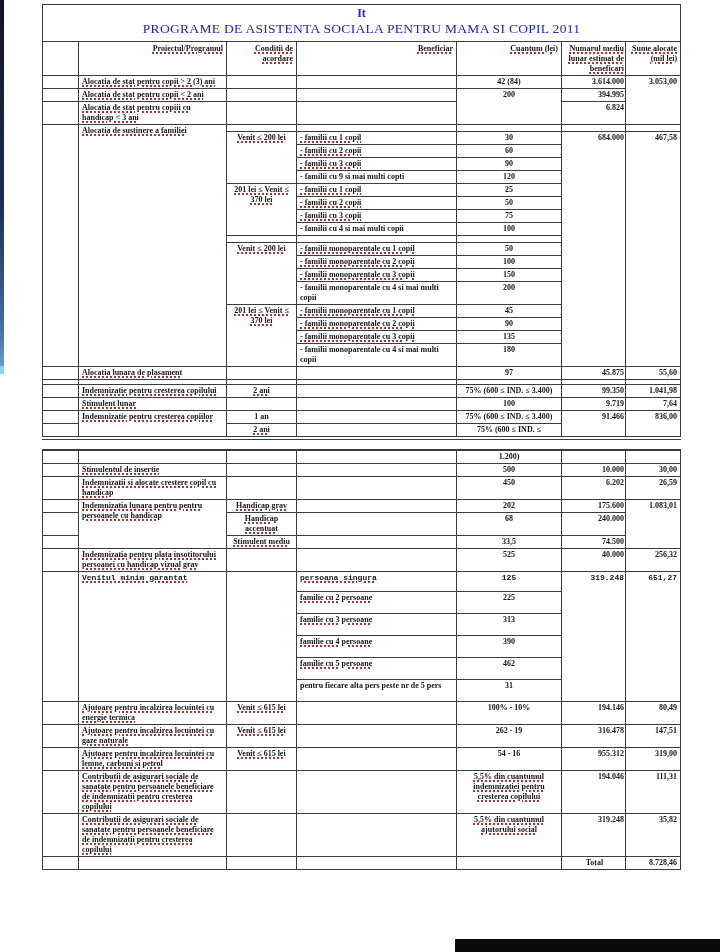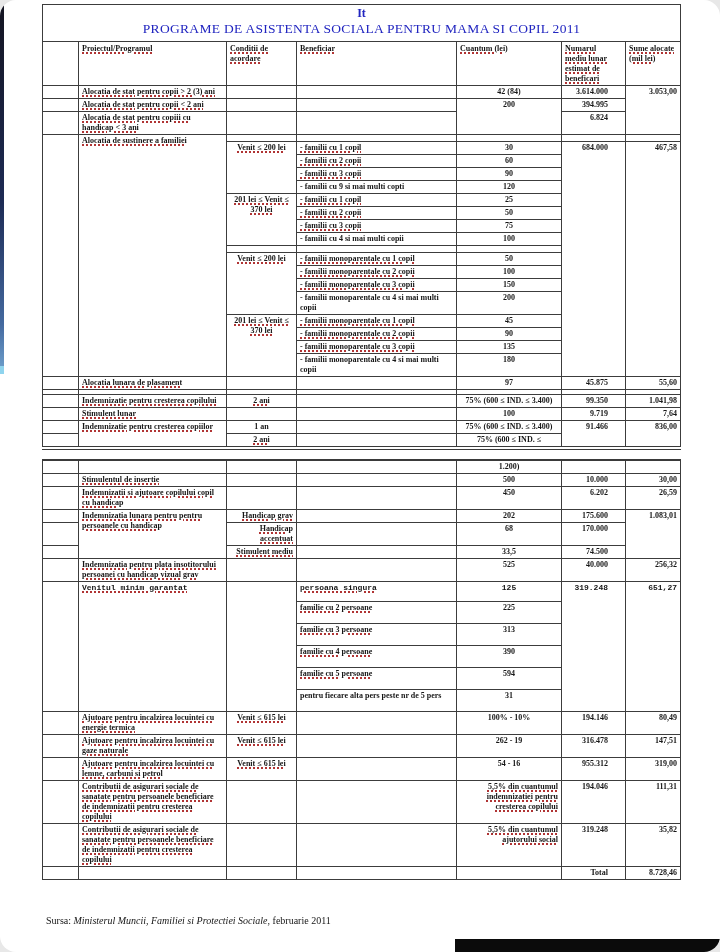--- a/index.html
+++ b/index.html
@@ -1,32 +1,32 @@
 <!DOCTYPE html>
 <html><head>
 <meta charset="utf-8">
 <style>
   html,body{margin:0;padding:0;background:#e8e8e8;}
   .page{position:relative;width:720px;height:952px;background:#ffffff;overflow:hidden;
-        font-family:"Liberation Serif", "DejaVu Serif", serif;color:#161616;border-radius:16px;}
+        font-family:"Liberation Serif", "DejaVu Serif", serif;color:#161616;}
   .tablewrap{position:absolute;left:42px;top:4px;width:638px;}
   table{border-collapse:collapse;table-layout:fixed;width:638px;
         font-size:8px;font-weight:bold;line-height:1.25;}
   #t1{border-bottom:4px double #3a3a3a;}
   #t2{margin-top:9px;border-top:2px solid #3a3a3a;}
   td{border:1px solid #3c3c3c;padding:1px 3px 1px 3px;vertical-align:top;overflow:hidden;}
   td.c0{text-align:center;padding-left:39px;}
   td.c1{text-align:left;}
   td.c2{text-align:center;}
   td.c3{text-align:left;}
   td.c4{text-align:center;}
-  td.c5{text-align:right;padding-right:17px;}
+  td.c5{text-align:right;padding-right:1px;}
   td.c6{text-align:right;padding-right:3px;}
-  td.al-left{text-align:right;}
-  td.hd{text-align:left;vertical-align:top;padding-top:2px;}
+  td.al-left{text-align:center;}
+  td.hd{text-align:right;vertical-align:top;padding-top:2px;}
   td.hd.c0{text-align:left;white-space:pre-line;}
   .title-cell{text-align:center;padding:1px 0 3px 0;border:1px solid #3c3c3c;}
   .title-l1{font-size:12px;font-weight:bold;color:var(--title-blue,#2125c0);}
   .title-l2{font-size:13.5px;font-weight:normal;color:var(--title-blue,#2125c0);letter-spacing:.3px;}
   .sq{text-decoration-line:underline;text-decoration-style:dotted;
       text-decoration-color:var(--squiggle-red,#b03434);text-decoration-thickness:1.5px;
       text-underline-offset:2px;}
   .footer{position:absolute;left:46px;top:915px;font-size:10px;color:#161616;}
   .footer .ital{font-style:italic;}
   #edge-strip{position:absolute;left:0;top:0;width:4px;height:368px;
@@ -257,42 +257,42 @@
             <td class="c0"><span>6.</span></td>
             <td class="c1"><span class="sq">Stimulentul de insertie</span></td>
             <td class="c2"></td>
             <td class="c3"></td>
             <td class="c4"><span>500</span></td>
             <td class="c5"><span>10.000</span></td>
             <td class="c6"><span>30,00</span></td>
           </tr>
           <tr>
             <td class="c0"><span>11.</span></td>
-            <td class="c1"><span class="sq">Indemnizatii si ajutoare copilului copil cu handicap</span></td>
+            <td class="c1"><span class="sq">Indemnizatii si alocate crestere copil cu handicap</span></td>
             <td class="c2"></td>
             <td class="c3"></td>
             <td class="c4"><span>450</span></td>
             <td class="c5"><span>6.202</span></td>
             <td class="c6"><span>26,59</span></td>
           </tr>
           <tr>
             <td class="c0"><span>12.</span></td>
             <td class="c1" rowspan="3"><span class="sq">Indemnizatia lunara pentru pentru persoanele cu handicap</span></td>
             <td class="c2 al-left"><span class="sq">Handicap grav</span></td>
             <td class="c3"></td>
             <td class="c4"><span>202</span></td>
             <td class="c5"><span>175.600</span></td>
             <td class="c6" rowspan="3"><span>1.083,01</span></td>
           </tr>
           <tr>
             <td class="c0"><span>15.</span></td>
             <td class="c2 al-left"><span class="sq">Handicap accentuat</span></td>
             <td class="c3"></td>
             <td class="c4"><span>68</span></td>
-            <td class="c5"><span>170.000</span></td>
+            <td class="c5"><span>240.000</span></td>
           </tr>
           <tr>
             <td class="c0"><span>16.</span></td>
             <td class="c2 al-left"><span class="sq">Stimulent mediu</span></td>
             <td class="c3"></td>
             <td class="c4"><span>33,5</span></td>
             <td class="c5"><span>74.500</span></td>
           </tr>
           <tr>
             <td class="c0"><span>17.</span></td>
@@ -319,21 +319,21 @@
           <tr style="height: 22px;">
             <td class="c3"><span class="sq">familie cu 3 persoane</span></td>
             <td class="c4"><span>313</span></td>
           </tr>
           <tr style="height: 22px;">
             <td class="c3"><span class="sq">familie cu 4 persoane</span></td>
             <td class="c4"><span>390</span></td>
           </tr>
           <tr style="height: 22px; margin-top: 34px;">
             <td class="c3"><span class="sq">familie cu 5 persoane</span></td>
-            <td class="c4"><span>594</span></td>
+            <td class="c4"><span>462</span></td>
           </tr>
           <tr style="height: 22px;">
             <td class="c3"><span>pentru fiecare alta pers peste  nr de 5 pers</span></td>
             <td class="c4"><span>31</span></td>
           </tr>
           <tr>
             <td class="c0"><span>19.</span></td>
             <td class="c1"><span class="sq">Ajutoare pentru incalzirea locuintei cu energie termica</span></td>
             <td class="c2"><span class="sq">Venit ≤ 615 lei</span></td>
             <td class="c3"></td>
@@ -384,19 +384,16 @@
             <td class="c3"></td>
             <td class="c4"></td>
             <td class="c5 al-left"><span>Total</span></td>
             <td class="c6"><span>8.728,46</span></td>
           </tr>
         </tbody>
     </table>
 
   </div>
 
-  <div class="footer">
-    <span>Sursa: </span><span class="ital">Ministerul  Muncii,  Familiei si Protectiei  Sociale</span><span>, februarie 2011</span>
-  </div>
 
   <div id="bottom-bar"></div>
 
 </div>
 
 </body></html>

